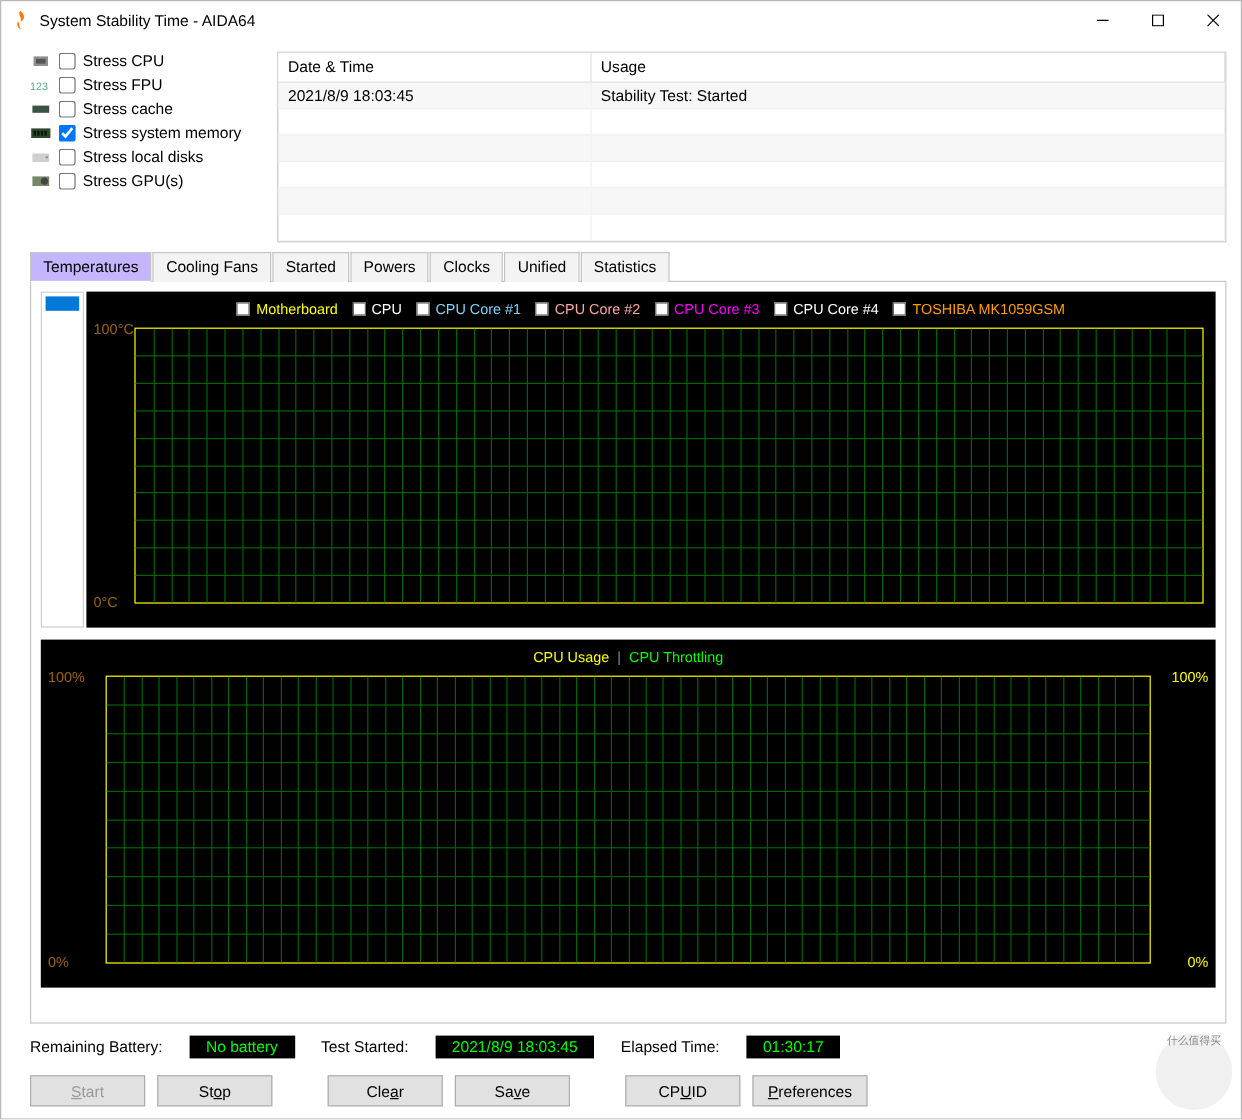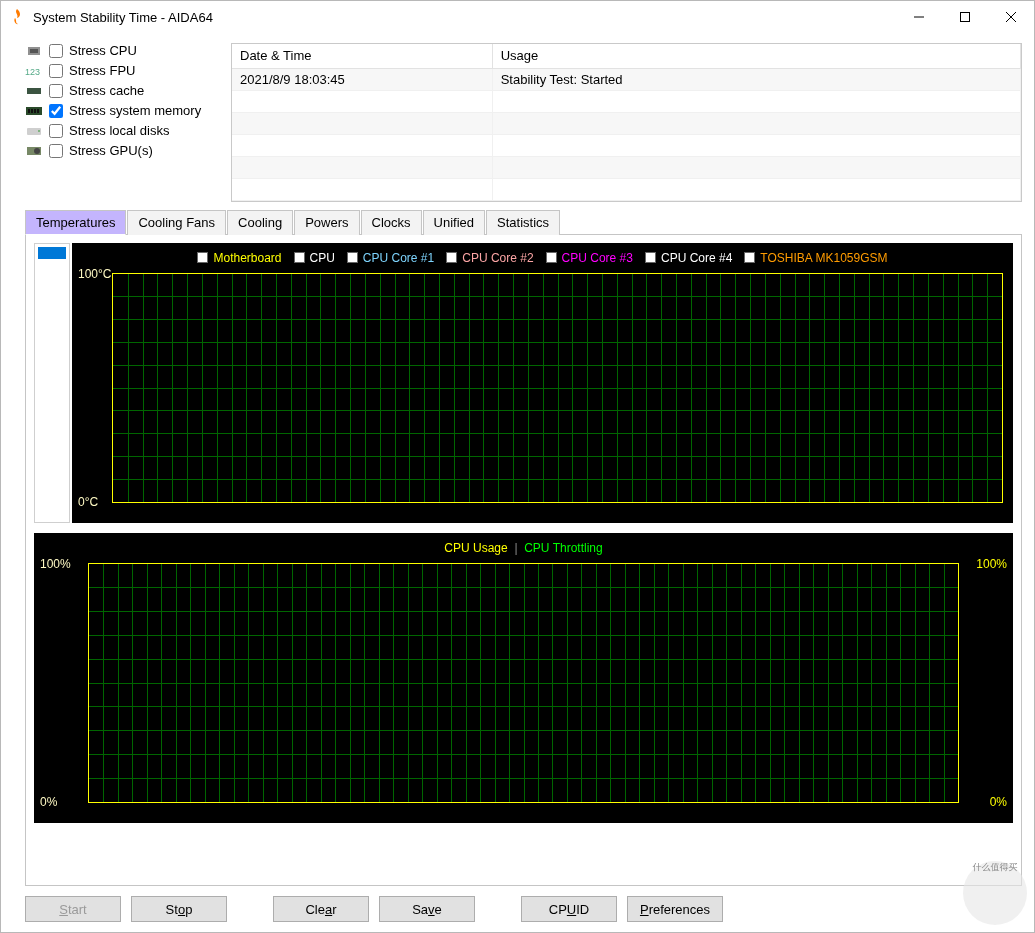--- a/index.html
+++ b/index.html
@@ -31,21 +31,21 @@
   .chart-row1 { display: flex; height: 280px; }
   .sidepanel { width: 36px; height: 100%; border: 1px solid #cfcfcf; background: #fff; margin-right: 2px; position: relative; }
   .sidepanel .highlight { position: absolute; top: 3px; left: 3px; right: 3px; height: 12px; background: #0078d7; }
   .chart { flex: 1; background: #000; position: relative; font-size: 11px; color: #fff; }
   .chart-row2 { height: 290px; display:flex; }
   .chart-row2 .chart { width:100%; }
 
   .legend { position: absolute; left: 0; right: 0; top: 8px; display: flex; justify-content: center; gap: 12px; flex-wrap: wrap; }
   .legend .item { display: flex; align-items: center; gap: 5px; font-size: 12px; }
   .legend .cb { width: 11px; height: 11px; background: #fff; border: 1px solid #666; }
-  .chart .ylabel-left { position: absolute; left: 6px; color: #fef9c3; font-size: 12px; }
+  .chart .ylabel-left { position: absolute; left: 6px; color: #a16207; font-size: 12px; }
   .chart .ylabel-right { position: absolute; right: 6px; color: #ffff00; font-size: 12px; }
   .chart .grid { position: absolute; left: 40px; right: 10px; top: 30px; bottom: 20px; border: 1px solid #ffff00; }
   .chart .grid.bottom { left: 54px; right: 54px; top: 30px; bottom: 20px; }
   .vgrid, .hgrid { position: absolute; background: #006500; }
   .chart .cpulegend { position:absolute; top:8px; left:0; right:0; text-align:center; font-size:12px; }
 
   .status { display: flex; align-items: center; gap: 22px; font-size: 13px; margin-top: 6px; padding: 4px 0; }
   .status .valbox { background: #000; color: #00ff00; padding: 2px 14px; font-size: 13px; display:inline-block; }
 
   .buttons { display: flex; gap: 10px; margin-top: 10px; }
@@ -177,21 +177,21 @@
                 <td></td>
               </tr>
           </tbody>
         </table>
       </div>
     </div>
 
     <div class="tabs">
       <div class="tab active">Temperatures</div>
       <div class="tab">Cooling Fans</div>
-      <div class="tab">Cooling</div>
+      <div class="tab">Started</div>
       <div class="tab">Powers</div>
       <div class="tab">Clocks</div>
       <div class="tab">Unified</div>
       <div class="tab">Statistics</div>
     </div>
 
     <div class="charts-wrap">
 
       <div class="chart-row1">
         <div class="sidepanel">
@@ -382,20 +382,28 @@
               <div class="hgrid" style="top: 60%; left: 0px; right: 0px; height: 1px;"></div>
               <div class="hgrid" style="top: 70%; left: 0px; right: 0px; height: 1px;"></div>
               <div class="hgrid" style="top: 80%; left: 0px; right: 0px; height: 1px;"></div>
               <div class="hgrid" style="top: 90%; left: 0px; right: 0px; height: 1px;"></div>
             </div>
         </div>
       </div>
 
     </div>
 
+    <div class="status">
+      <span>Remaining Battery:</span>
+      <span class="valbox">No battery</span>
+      <span>Test Started:</span>
+      <span class="valbox">2021/8/9 18:03:45</span>
+      <span>Elapsed Time:</span>
+      <span class="valbox">01:30:17</span>
+    </div>
 
     <div class="buttons">
       <div class="btn disabled"><u>S</u>tart</div>
       <div class="btn">St<u>o</u>p</div>
       <div class="spacer"></div>
       <div class="btn">Cle<u>a</u>r</div>
       <div class="btn">Sa<u>v</u>e</div>
       <div class="spacer"></div>
       <div class="btn">CP<u>U</u>ID</div>
       <div class="btn"><u>P</u>references</div>

